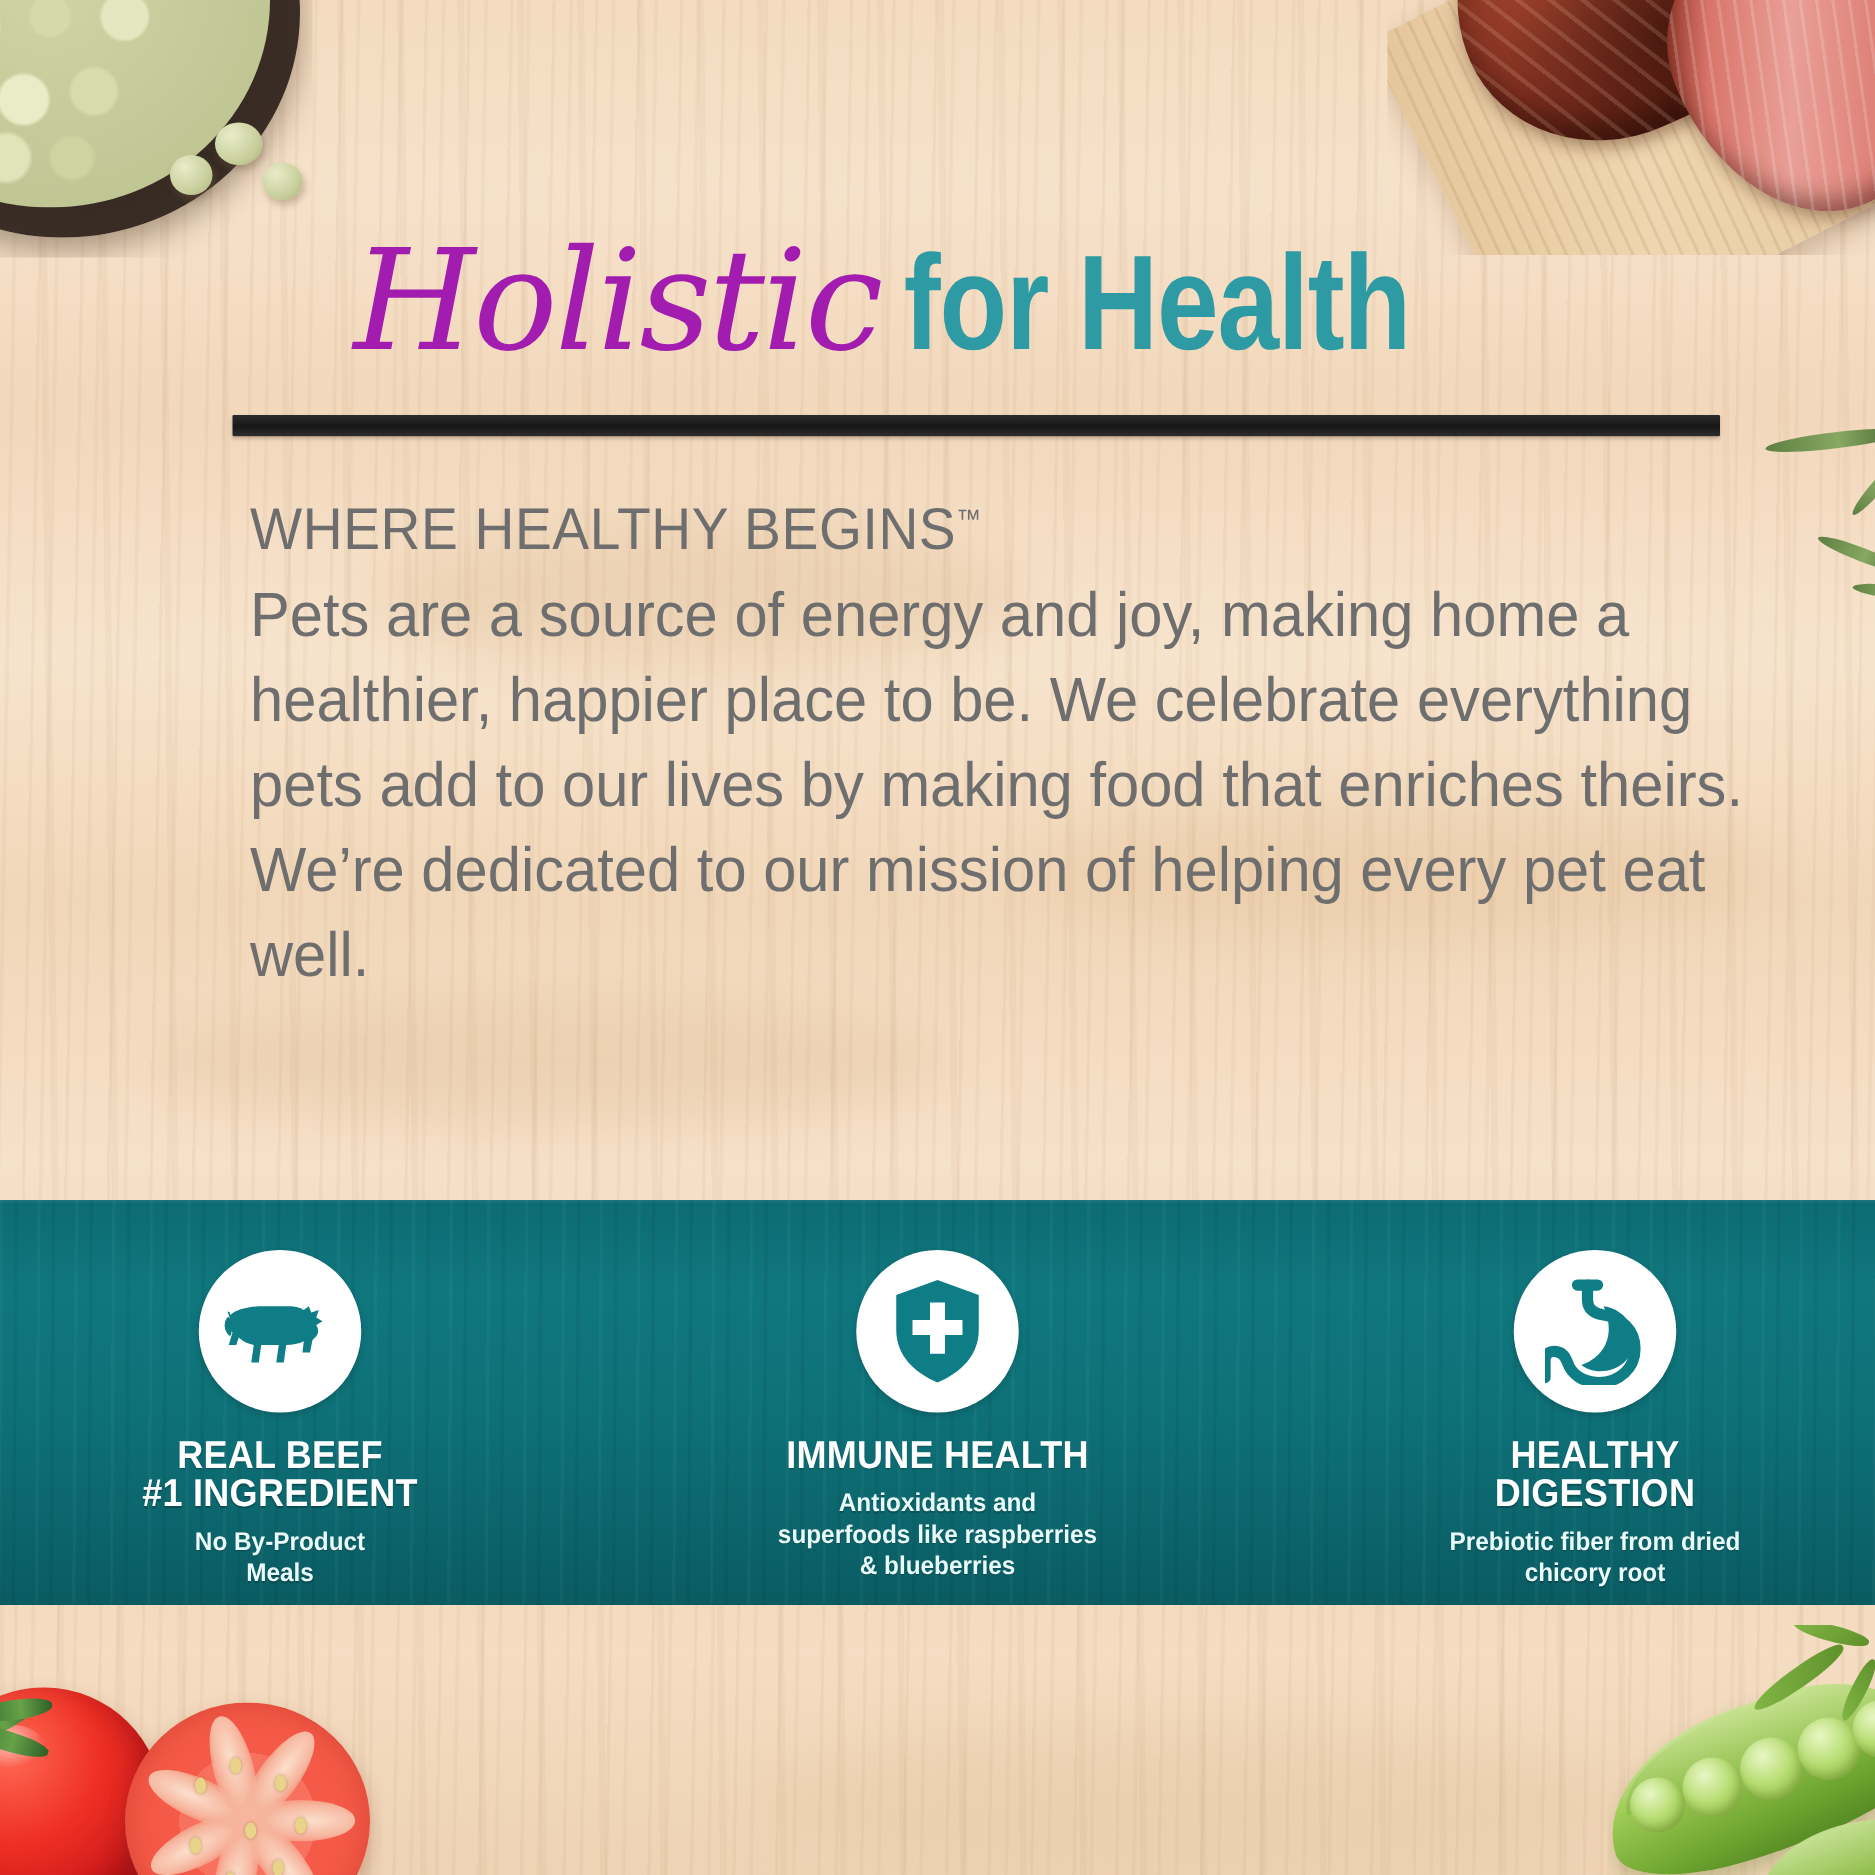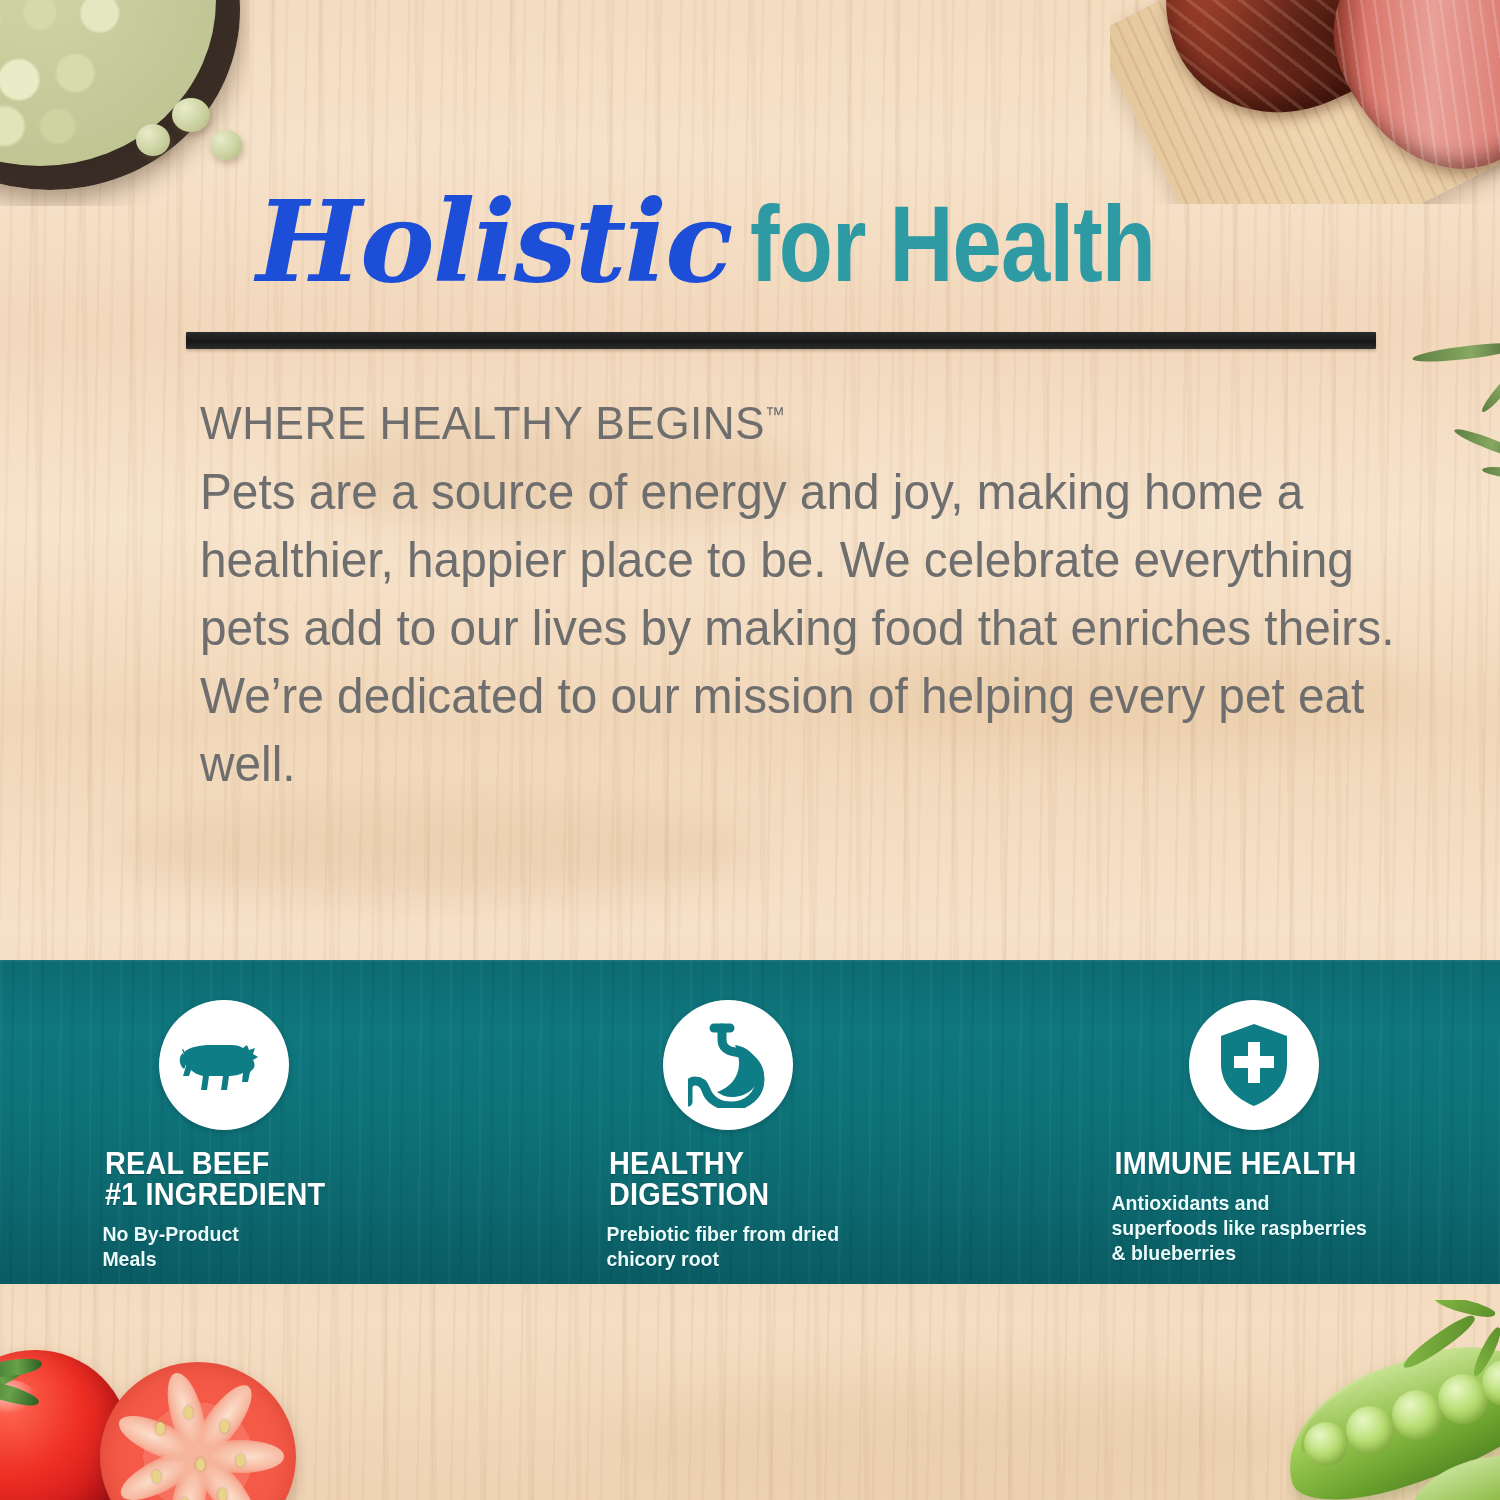--- a/index.html
+++ b/index.html
@@ -204,23 +204,23 @@
     opacity:.95;
   }
 
   
   #title{
     position:absolute;left:0;top:176px;width:1500px;
     text-align:center;white-space:nowrap;
   }
   .script{
     font-family:"DejaVu Serif", serif;
-    font-style:italic;font-weight:700;
+    font-style:italic;font-weight:400;
     font-size:112px;letter-spacing:-2px;
-    color:#1d4ed8;
+    color:#a21caf;
   }
   .block{
     font-family:"Liberation Sans", sans-serif;
     font-weight:700;
     font-size:108px;letter-spacing:-1px;
     color:#2e9aa4;
     transform:scaleX(.82);display:inline-block;transform-origin:left center;
     margin-left:14px;
   }
   #divider{
@@ -255,21 +255,21 @@
         rgba(255,255,255,.035) 0 2px, rgba(0,0,0,0) 3px 11px,
         rgba(0,0,0,.05) 12px 14px, rgba(0,0,0,0) 15px 30px),
       linear-gradient(180deg,#0d6b73 0%, #10777e 22%, #0e7178 52%, #0c666d 78%, #0a5b62 100%);
     box-shadow:inset 0 2px 0 rgba(255,255,255,.06);
   }
   #band .cols{
     display:flex;align-items:flex-start;justify-content:space-between;
     padding:40px 96px 0 96px;box-sizing:border-box;height:100%;
   }
   .benefit{
-    width:256px;color:#ffffff;
+    width:256px;text-align:center;color:#ffffff;
   }
   .benefit .circle{
     width:130px;height:130px;border-radius:50%;
     background:#ffffff;margin:0 auto 18px auto;
     display:flex;align-items:center;justify-content:center;
     box-shadow:0 2px 6px rgba(0,0,0,.18);
   }
   .benefit .circle svg{display:block;}
   .benefit .b-title{
     font-weight:700;font-size:31px;line-height:1.0;
@@ -348,51 +348,51 @@
             </svg>
           </span>
         </div>
         <div class="b-title">REAL BEEF
 #1 INGREDIENT</div>
         <div class="b-sub">No By-Product
 Meals</div>
       </div>
 
 
+      <div class="benefit wide">
+        <div class="circle">
+          <span>
+            <svg width="78" height="86" viewBox="0 0 78 86" aria-hidden="true">
+              <path fill="#0e7d85" d="M39 2 6 14v28c0 20 14 34 33 42 19-8 33-22 33-42V14L39 2z"></path>
+              <path fill="#ffffff" d="M33 20h12v14h14v12H45v15H33V46H19V34h14z"></path>
+            </svg>
+          </span>
+        </div>
+        <div class="b-title">IMMUNE HEALTH</div>
+        <div class="b-sub">Antioxidants and
+superfoods like raspberries
+&amp; blueberries</div>
+      </div>
+
       <div class="benefit">
         <div class="circle">
           <span>
             <svg width="80" height="86" viewBox="0 0 80 86" aria-hidden="true">
               <g fill="none" stroke="#0e7d85" stroke-width="9" stroke-linecap="round" stroke-linejoin="round">
                 <path d="M26 6h16"></path>
                 <path d="M34 6v12c0 7 5 11 13 12 14 2 25 12 25 27 0 16-13 27-29 27-13 0-22-7-25-16-2-6-6-9-11-9-4 0-7 3-7 7v14"></path>
               </g>
               <path fill="#0e7d85" d="M47 23c14 2 24 13 24 27 0 15-12 25-27 25-6 0-11-2-15-5 12-4 22-14 22-29 0-7-2-13-4-18z"></path>
             </svg>
           </span>
         </div>
         <div class="b-title">HEALTHY
 DIGESTION</div>
         <div class="b-sub">Prebiotic fiber from dried
 chicory root</div>
-      </div>
-
-      <div class="benefit wide">
-        <div class="circle">
-          <span>
-            <svg width="78" height="86" viewBox="0 0 78 86" aria-hidden="true">
-              <path fill="#0e7d85" d="M39 2 6 14v28c0 20 14 34 33 42 19-8 33-22 33-42V14L39 2z"></path>
-              <path fill="#ffffff" d="M33 20h12v14h14v12H45v15H33V46H19V34h14z"></path>
-            </svg>
-          </span>
-        </div>
-        <div class="b-title">IMMUNE HEALTH</div>
-        <div class="b-sub">Antioxidants and
-superfoods like raspberries
-&amp; blueberries</div>
       </div>
 
 
     </div>
   </div>
 
   <div class="photo" id="tomatoes">
     <div class="whole"></div>
     <div class="stem">
       <i style="left:26px;top:34px;transform:rotate(-24deg);"></i>

